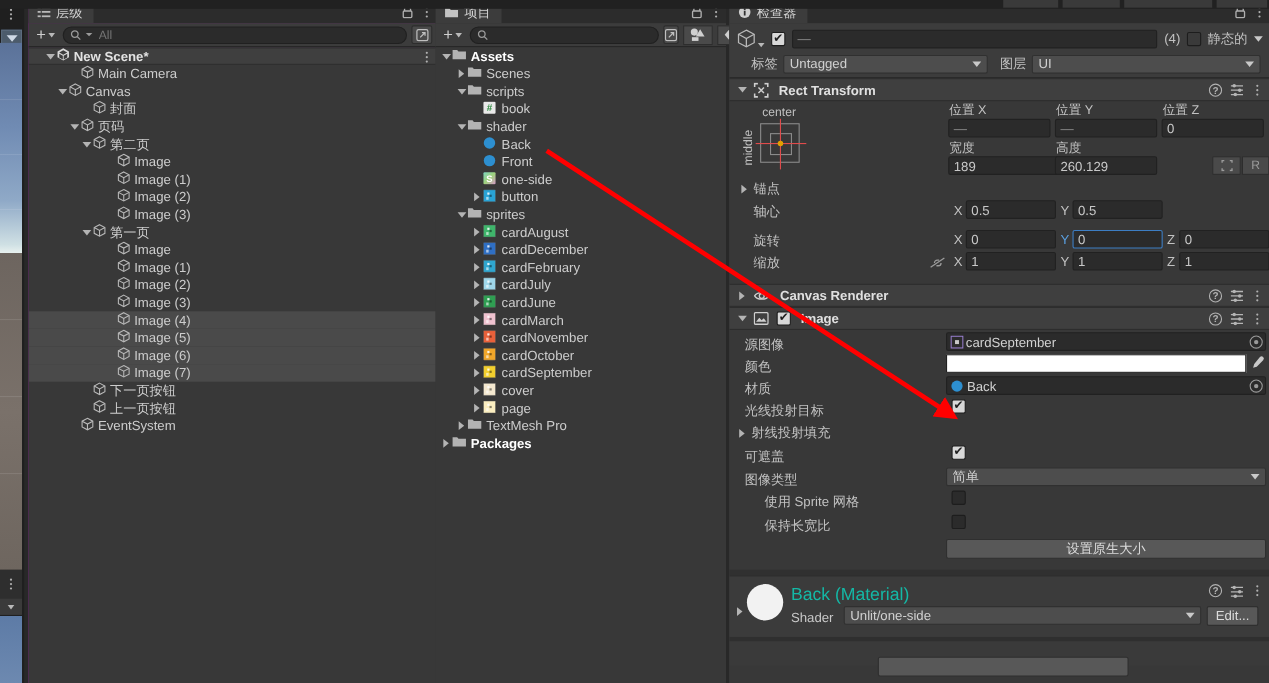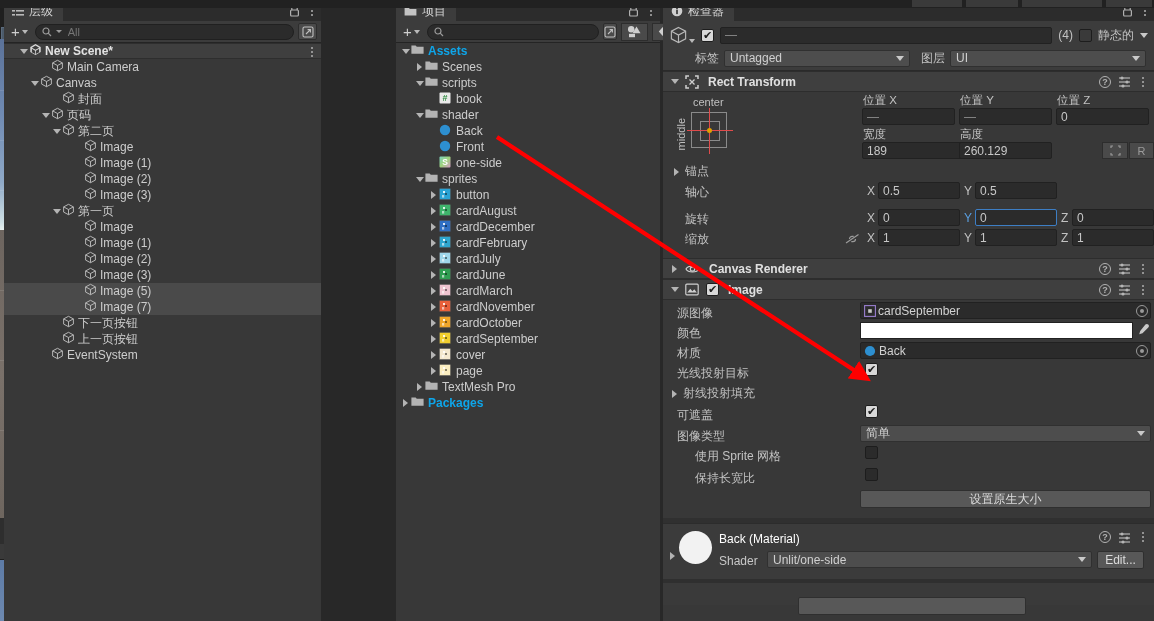--- a/index.html
+++ b/index.html
@@ -61,21 +61,21 @@
   .sq-btn {
     width: 19px; height: 17px; background: #4a4a4a; border: 1px solid #2d2d2d;
     border-radius: 2px; display: flex; align-items: center; justify-content: center;
   }
   .filt-btn {
     height: 18px; background: #4a4a4a; border: 1px solid #2d2d2d;
     display: flex; align-items: center; justify-content: center; padding: 0 5px; gap: 2px;
   }
 
   
-  #hierarchy { left: 4px; top: 0; width: 317px; height: 621px; background: #a21caf; }
+  #hierarchy { left: 26px; top: 0; width: 371px; height: 621px; background: #a21caf; }
   .h-body { position: relative; background: #383838; height: 578px; overflow: hidden; }
   .row {
     position: relative; height: 16px; display: flex; align-items: center;
     font-size: 12px; color: #cdcdcd; white-space: nowrap;
   }
   .row.sel { background: #4a4a4a; }
   .row.scene { background: #3f3f3f; border-top: 1px solid #2e2e2e; border-bottom:1px solid #2e2e2e;}
   .tri {
     width: 11px; flex: 0 0 11px; display: flex; align-items: center; justify-content: center;
   }
@@ -88,21 +88,21 @@
     border-left: 5px solid #b4b4b4; border-right: 0;
   }
   .gocube { width: 14px; flex: 0 0 14px; margin-right: 2px; }
   .rlabel { padding-right: 6px; }
   .rowdots { position: absolute; right: 4px; top: 1px; }
 
   
   #project { left: 396px; top: 0; width: 264px; height: 621px; background: #383838; }
   .p-body { background: #383838; height: 578px; overflow: hidden; }
   .folder-ico { width: 14px; flex: 0 0 14px; margin-right: 3px; }
-  .bold { font-weight: bold; color: #0ea5e9; }
+  .bold { font-weight: bold; color: #ffffff; }
 
   
   #inspector { left: 663px; top: 0; width: 491px; height: 621px; background: #383838; }
   .i-body { height: 600px; overflow: hidden; background: #383838; }
   .insp-head { padding: 4px 6px 2px 6px; background: #3c3c3c; border-bottom: 1px solid #2a2a2a;}
   .ih-row1 { display: flex; align-items: center; gap: 6px; height: 20px; }
   .ih-row2 { display: flex; align-items: center; gap: 5px; height: 20px; margin-top: 3px; }
   .cb {
     width: 13px; height: 13px; background: #d8d8d8; border: 1px solid #1d1d1d;
     border-radius: 2px; display: flex; align-items: center; justify-content: center;
@@ -429,21 +429,39 @@
             </svg></span>
           <span class="rlabel" style="">Image (3)</span>
         </div>
         <div class="row sel">
           <span style="display:inline-block;width:69px;flex:0 0 69px"></span>
           <span class="tri"></span>
           <span class="gocube"><svg width="13" height="13" viewBox="0 0 20 20">
               <path d="M10 2 L17.5 6 V14 L10 18 L2.5 14 V6 Z" fill="none" stroke="#b9b9b9" stroke-width="1.5"></path>
               <path d="M2.5 6 L10 10 L17.5 6 M10 10 V18" fill="none" stroke="#b9b9b9" stroke-width="1.5"></path>
             </svg></span>
+          <span class="rlabel" style="">Image (4)</span>
+        </div>
+        <div class="row sel">
+          <span style="display:inline-block;width:69px;flex:0 0 69px"></span>
+          <span class="tri"></span>
+          <span class="gocube"><svg width="13" height="13" viewBox="0 0 20 20">
+              <path d="M10 2 L17.5 6 V14 L10 18 L2.5 14 V6 Z" fill="none" stroke="#b9b9b9" stroke-width="1.5"></path>
+              <path d="M2.5 6 L10 10 L17.5 6 M10 10 V18" fill="none" stroke="#b9b9b9" stroke-width="1.5"></path>
+            </svg></span>
           <span class="rlabel" style="">Image (5)</span>
+        </div>
+        <div class="row sel">
+          <span style="display:inline-block;width:69px;flex:0 0 69px"></span>
+          <span class="tri"></span>
+          <span class="gocube"><svg width="13" height="13" viewBox="0 0 20 20">
+              <path d="M10 2 L17.5 6 V14 L10 18 L2.5 14 V6 Z" fill="none" stroke="#b9b9b9" stroke-width="1.5"></path>
+              <path d="M2.5 6 L10 10 L17.5 6 M10 10 V18" fill="none" stroke="#b9b9b9" stroke-width="1.5"></path>
+            </svg></span>
+          <span class="rlabel" style="">Image (6)</span>
         </div>
         <div class="row sel">
           <span style="display:inline-block;width:69px;flex:0 0 69px"></span>
           <span class="tri"></span>
           <span class="gocube"><svg width="13" height="13" viewBox="0 0 20 20">
               <path d="M10 2 L17.5 6 V14 L10 18 L2.5 14 V6 Z" fill="none" stroke="#b9b9b9" stroke-width="1.5"></path>
               <path d="M2.5 6 L10 10 L17.5 6 M10 10 V18" fill="none" stroke="#b9b9b9" stroke-width="1.5"></path>
             </svg></span>
           <span class="rlabel" style="">Image (7)</span>
         </div>
@@ -616,41 +634,41 @@
                   <stop offset="0.5" stop-color="#9fd27c"></stop>
                   <stop offset="1" stop-color="#d79ac8"></stop>
                 </linearGradient>
               </defs>
               <rect x="0.5" y="0.5" width="11" height="11" rx="1" fill="url(#shg)"></rect>
               <text x="6" y="9.2" font-size="8.5" font-family="Liberation Sans,sans-serif" font-weight="bold" fill="#ffffff" text-anchor="middle">S</text>
             </svg></span>
           <span class="rlabel">one-side</span>
         </div>
         <div class="row">
-          <span style="display:inline-block;width:18px;flex:0 0 18px"></span>
-          <span class="tri">
-            <span></span>
-          </span>
-          <span class="folder-ico"><svg width="13" height="11" viewBox="0 0 13 11">
-              <path d="M0.4 1.4h4.2l1.2 1.4h6.8v7.0H0.4z" fill="#b3b3b3"></path>
-            </svg></span>
-          <span class="rlabel">sprites</span>
-        </div>
-        <div class="row">
           <span style="display:inline-block;width:32px;flex:0 0 32px"></span>
           <span class="tri closed">
             <span></span>
           </span>
           <span class="folder-ico"><svg width="12" height="12" viewBox="0 0 12 12">
               <rect x="0.5" y="0.5" width="11" height="11" rx="0.6" fill="#29a3d5" stroke="#555" stroke-width="0.5"></rect>
               <rect x="4" y="3" width="2" height="2" fill="rgba(255,255,255,.85)"></rect>
               <rect x="6" y="5" width="2" height="2" fill="rgba(0,0,0,.45)"></rect>
               <rect x="3" y="7" width="2.2" height="2.6" fill="rgba(255,255,255,.6)"></rect>
             </svg></span>
           <span class="rlabel">button</span>
+        </div>
+        <div class="row">
+          <span style="display:inline-block;width:18px;flex:0 0 18px"></span>
+          <span class="tri">
+            <span></span>
+          </span>
+          <span class="folder-ico"><svg width="13" height="11" viewBox="0 0 13 11">
+              <path d="M0.4 1.4h4.2l1.2 1.4h6.8v7.0H0.4z" fill="#b3b3b3"></path>
+            </svg></span>
+          <span class="rlabel">sprites</span>
         </div>
         <div class="row">
           <span style="display:inline-block;width:32px;flex:0 0 32px"></span>
           <span class="tri closed">
             <span></span>
           </span>
           <span class="folder-ico"><svg width="12" height="12" viewBox="0 0 12 12">
               <rect x="0.5" y="0.5" width="11" height="11" rx="0.6" fill="#3fb56b" stroke="#555" stroke-width="0.5"></rect>
               <rect x="4" y="3" width="2" height="2" fill="rgba(255,255,255,.85)"></rect>
               <rect x="6" y="5" width="2" height="2" fill="rgba(0,0,0,.45)"></rect>
@@ -848,21 +866,21 @@
           <div class="cb">✔</div>
           <div class="tfield" style="flex:1;color:#8c8c8c">
             <span>—</span>
           </div>
           <span style="font-size:12px;color:#c2c2c2">(4)</span>
           <div class="cb off"></div>
           <span class="lbl">静态的</span>
           <span class="arrow-dn"></span>
         </div>
         <div class="ih-row2">
-          <span class="lbl" style="margin-left:26px">标签</span>
+          <span class="lbl" style="margin-left:14px">标签</span>
           <div class="dropdown" style="width:186px">
             <span>Untagged</span>
             <span class="arrow-dn"></span>
           </div>
           <span class="lbl" style="margin-left:6px">图层</span>
           <div class="dropdown" style="flex:1;margin-right:2px">
             <span>UI</span>
             <span class="arrow-dn"></span>
           </div>
         </div>
@@ -1106,21 +1124,21 @@
         </div>
       </div>
 
       <div class="divider" style="left:0;width:491px;height:5px;position:relative;background:#303030;"></div>
 
       <div style="position:relative;height:56px;background:#3b3b3b;border-top:1px solid #2c2c2c">
         <span class="tri closed" style="position:absolute;left:4px;top:28px">
             <span></span>
           </span>
         <div style="position:absolute;left:16px;top:7px;width:33px;height:33px;border-radius:50%;background:#f2f2f2"></div>
-        <div style="position:absolute;left:56px;top:8px;font-size:12px;color:#ffffff">Back (Material)</div>
+        <div style="position:absolute;left:56px;top:8px;font-size:16px;color:#14b8a6">Back (Material)</div>
         <div style="position:absolute;left:56px;top:30px;font-size:12px;color:#c8c8c8">Shader</div>
         <div class="dropdown" style="position:absolute;left:104px;top:27px;width:325px">
           <span>Unlit/one-side</span>
           <span class="arrow-dn"></span>
         </div>
         <div class="btn-gray" style="position:absolute;left:434px;top:27px;width:47px">
           <span>Edit...</span>
         </div>
         <div class="comp-right" style="position:absolute;right:6px;top:6px;">
           <span class="qmark">?</span>

